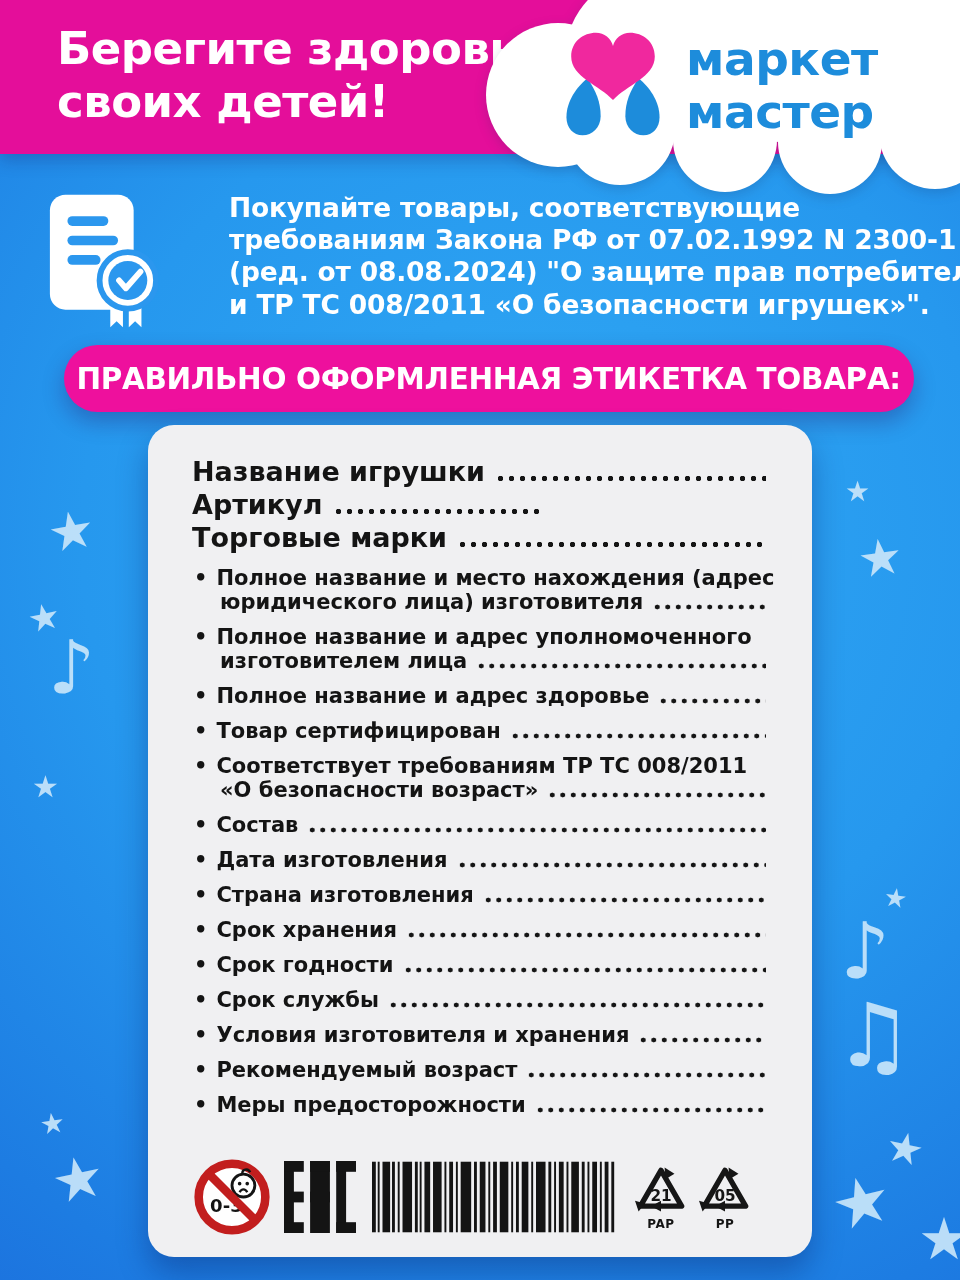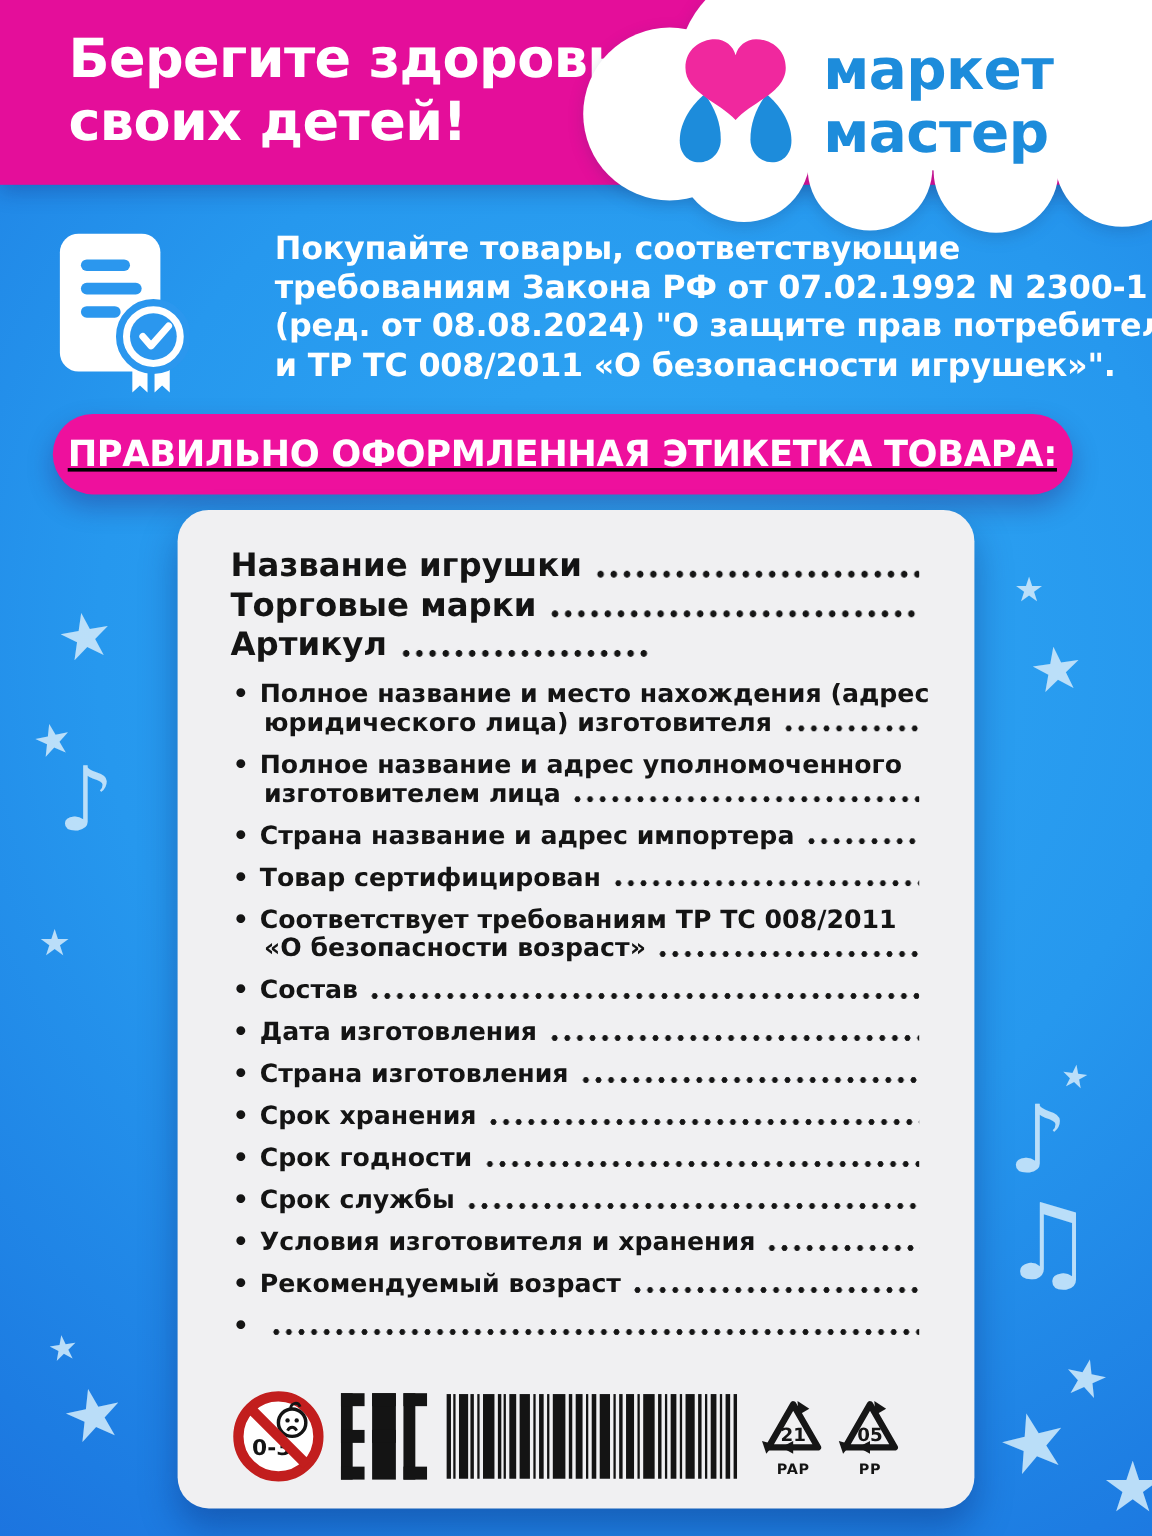--- a/index.html
+++ b/index.html
@@ -22,22 +22,22 @@
   .logo{position:absolute;top:26px;left:556px;display:flex;align-items:flex-start;z-index:5;}
   .logo-m{width:114px;height:114px;}
   .logo-text{margin:6px 0 0 16px;font-size:47px;line-height:1.13;font-weight:800;color:#1d8cdb;letter-spacing:-.5px;}
   .logo-text span{display:block;}
   
   .intro{position:absolute;top:190px;left:46px;right:24px;display:flex;z-index:3;gap:47px;}
   .cert-icon{flex:0 0 auto;width:112px;height:138px;}
   .intro-text{margin:2px 0 0 24px;color:#fff;font-weight:800;font-size:26.5px;line-height:1.215;letter-spacing:-.2px;}
   .intro-text span{display:block;white-space:nowrap;}
   
-  .pill{position:absolute;top:345px;left:44px;width:850px;height:67px;border-radius:34px;background:#ee109d;
-    display:flex;align-items:center;justify-content:center;z-index:3;box-shadow:0 10px 22px rgba(40,10,90,.30);text-decoration:underline;}
+  .pill{position:absolute;top:345px;left:64px;width:850px;height:67px;border-radius:34px;background:#ee109d;
+    display:flex;align-items:center;justify-content:center;z-index:3;box-shadow:0 10px 22px rgba(40,10,90,.30);}
   .pill span{color:#fff;font-size:30px;font-weight:800;letter-spacing:-.3px;transform:scaleX(.98);white-space:nowrap;}
   
   .card{position:absolute;top:425px;left:148px;width:664px;height:832px;background:#f0f0f2;border-radius:26px;
     box-sizing:border-box;padding:30px 44px 12px 44px;display:flex;flex-direction:column;z-index:3;
     box-shadow:0 16px 30px rgba(8,35,110,.38);color:#141414;}
   .hdr-row{display:flex;align-items:flex-end;font-size:27px;line-height:33px;font-weight:800;}
   .dots{flex:1 1 auto;height:9px;margin:0 2px 5px 10px;
     background-image:radial-gradient(circle,#151515 2.5px,transparent 3px);
     background-size:11px 9px;background-repeat:repeat-x;background-position:0 50%;}
   .dots-short{flex:0 0 208px;}
@@ -137,27 +137,27 @@
   <div class="pill">
     <span>ПРАВИЛЬНО ОФОРМЛЕННАЯ ЭТИКЕТКА ТОВАРА:</span>
   </div>
 
   <div class="card">
     <div class="hdr-row">
       <span class="txt">Название игрушки</span>
       <span class="dots"></span>
     </div>
     <div class="hdr-row">
-      <span class="txt">Торговые марки</span>
-      <span class="dots"></span>
-    </div>
-    <div class="hdr-row">
       <span class="txt">Артикул</span>
       <span class="dots dots-short"></span>
     </div>
+    <div class="hdr-row">
+      <span class="txt">Торговые марки</span>
+      <span class="dots"></span>
+    </div>
 
     <ul class="items" id="items-container">
   <li class="item">
     <div class="row r1">
       <span class="bullet">•</span>
       <span class="txt">Полное название и место нахождения (адрес</span>
 
     </div>
     <div class="row r2">
       <span class="txt">юридического лица) изготовителя</span>
@@ -173,21 +173,21 @@
     </div>
     <div class="row r2">
       <span class="txt">изготовителем лица</span>
       <span class="dots"></span>
     </div>
   </li>
 
   <li class="item">
     <div class="row r1">
       <span class="bullet">•</span>
-      <span class="txt">Страна название и адрес импортера</span>
+      <span class="txt">Полное название и адрес здоровье</span>
       <span class="dots"></span>
     </div>
 
   </li>
 
   <li class="item">
     <div class="row r1">
       <span class="bullet">•</span>
       <span class="txt">Товар сертифицирован</span>
       <span class="dots"></span>
@@ -275,20 +275,21 @@
       <span class="bullet">•</span>
       <span class="txt">Рекомендуемый возраст</span>
       <span class="dots"></span>
     </div>
 
   </li>
 
   <li class="item">
     <div class="row r1">
       <span class="bullet">•</span>
+      <span class="txt">Меры предосторожности</span>
       <span class="dots"></span>
     </div>
 
   </li>
 </ul>
 
     <div class="marks-row">
       <svg class="mark" width="80" height="80" viewBox="0 0 84 84">
         <circle cx="42" cy="42" r="35" fill="#ffffff" stroke="#c21e1e" stroke-width="9"></circle>
         <circle cx="54" cy="30" r="12" fill="none" stroke="#141414" stroke-width="3"></circle>

